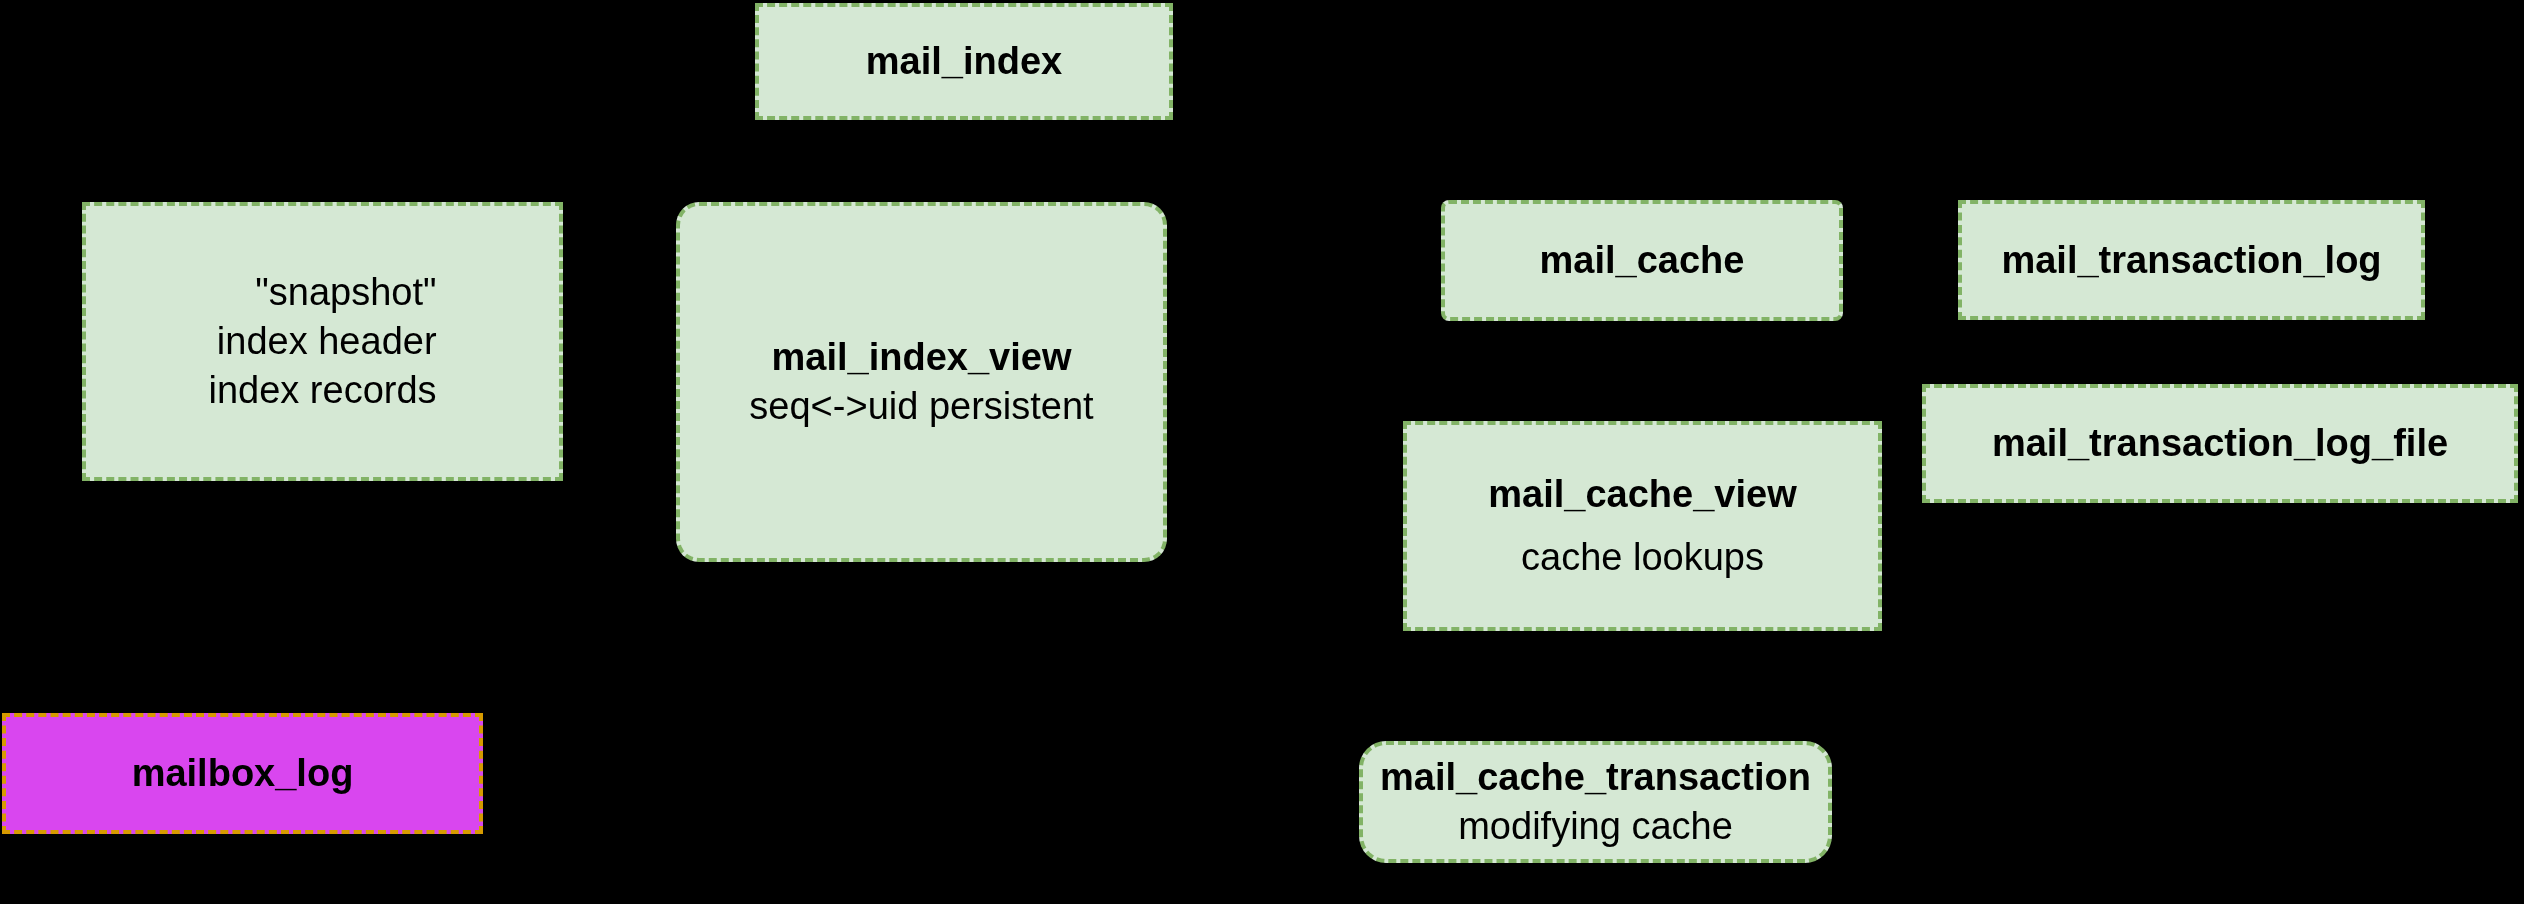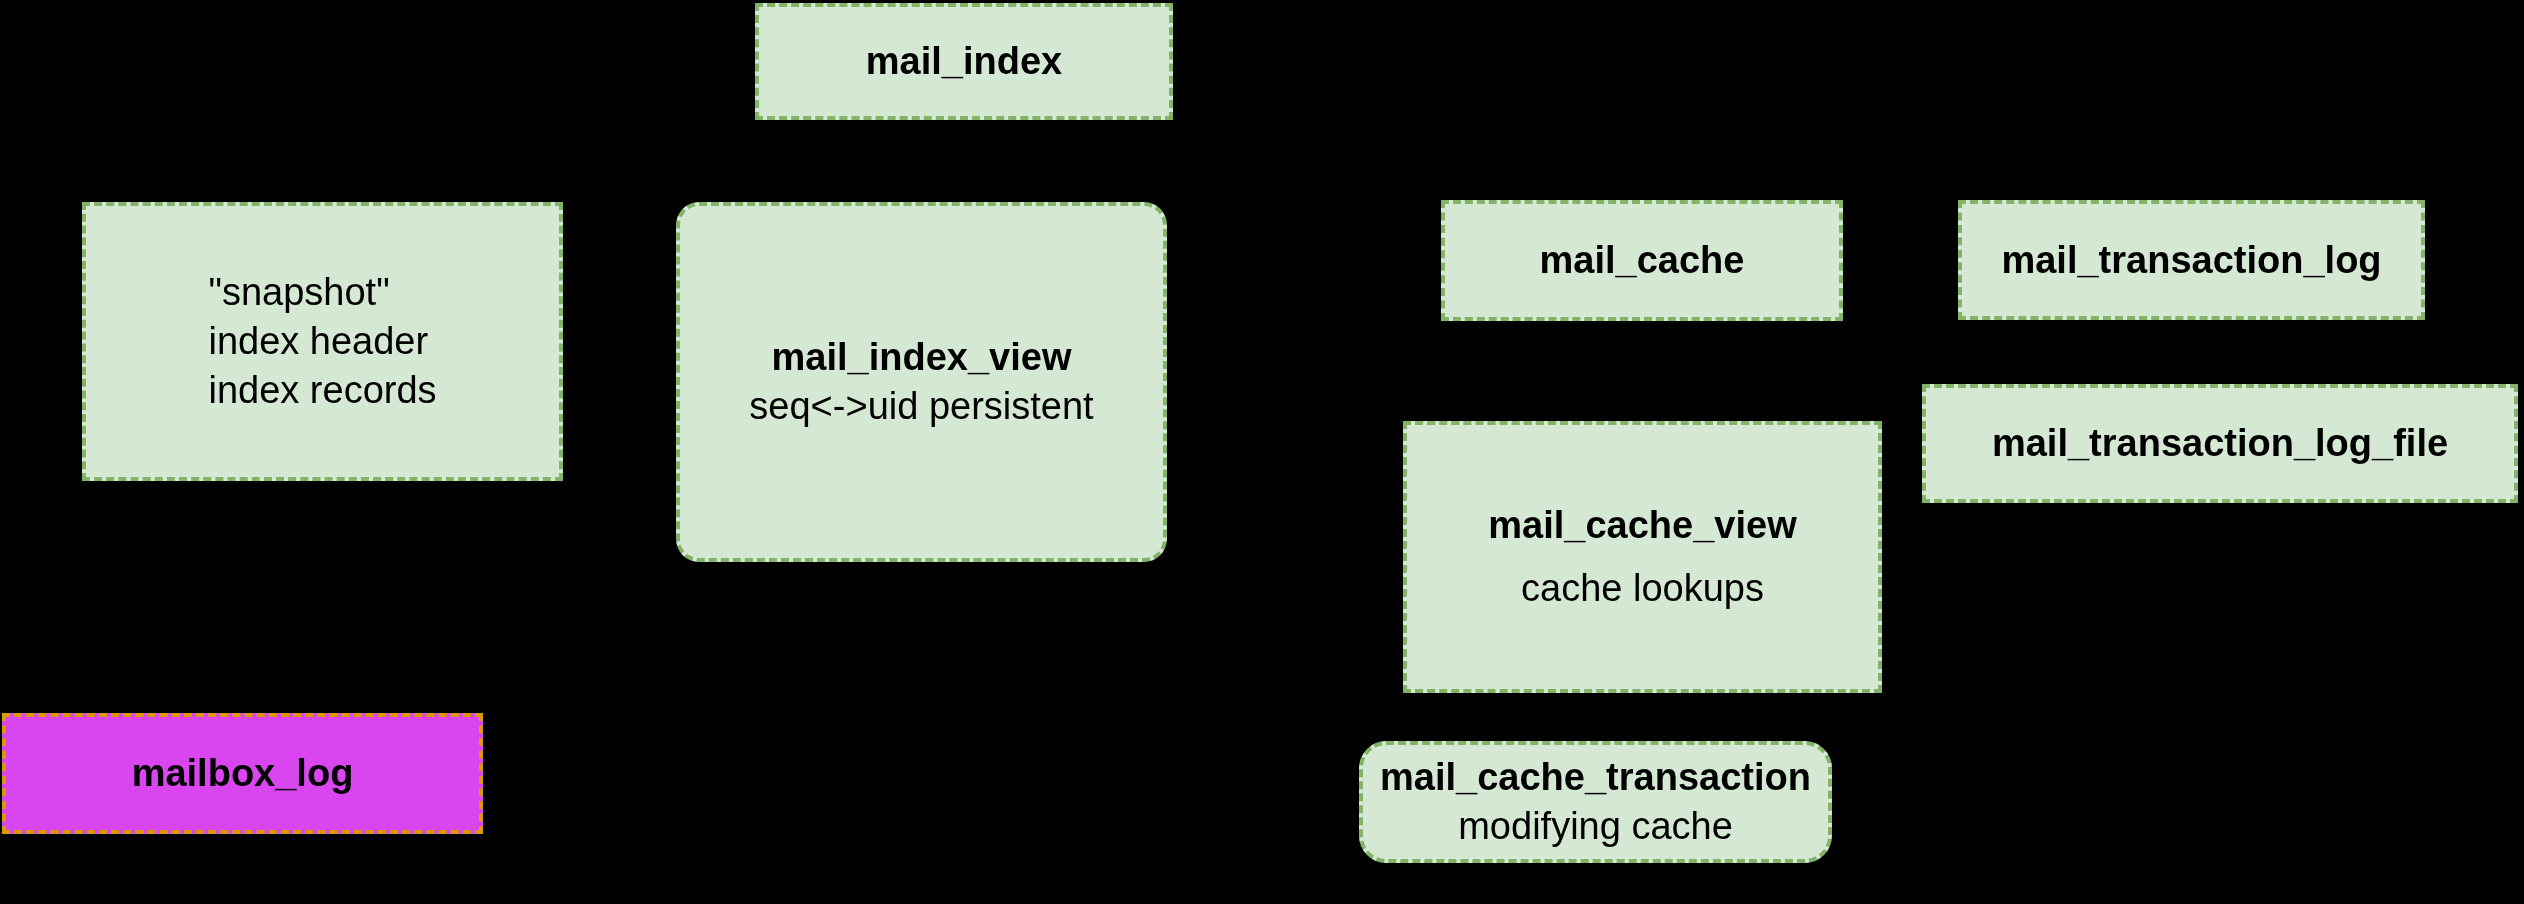--- a/index.html
+++ b/index.html
@@ -15,21 +15,21 @@
     overflow: hidden;
     font-family: "Liberation Sans", sans-serif;
   }
   .node {
     position: absolute;
     box-sizing: border-box;
     display: flex;
     flex-direction: column;
     align-items: center;
     justify-content: center;
-    text-align: left;
+    text-align: right;
     color: #000000;
     line-height: 49px;
     font-size: 38px;
     padding: 16px 10px;
   }
   .node.green {
     background: #d5e8d4;
     border: 4px dashed #82b366;
   }
   .node.orange {
@@ -59,33 +59,33 @@
         <div class="node-line">index header</div>
         <div class="node-line">index records</div>
       </div>
   </div>
     <div class="node green" style="left: 676px; top: 202px; width: 491px; height: 360px; border-radius: 23px;">
     <div class="node-title">mail_index_view</div>
     <div class="node-lines">
         <div class="node-line">seq&lt;-&gt;uid persistent</div>
       </div>
   </div>
-    <div class="node green" style="left: 1441px; top: 200px; width: 402px; height: 121px;">
+    <div class="node green" style="left: 1441px; top: 200px; width: 402px; height: 121px; border-radius: 8px;">
     <div class="node-title">mail_cache</div>
     <div class="node-lines"></div>
   </div>
     <div class="node green" style="left: 1958px; top: 200px; width: 467px; height: 120px;">
     <div class="node-title">mail_transaction_log</div>
     <div class="node-lines"></div>
   </div>
     <div class="node green" style="left: 1922px; top: 384px; width: 596px; height: 119px;">
     <div class="node-title">mail_transaction_log_file</div>
     <div class="node-lines"></div>
   </div>
-    <div class="node green" style="left: 1403px; top: 421px; width: 479px; height: 272px; gap: 14px;">
+    <div class="node green" style="left: 1403px; top: 421px; width: 479px; height: 210px; gap: 14px;">
     <div class="node-title">mail_cache_view</div>
     <div class="node-lines">
         <div class="node-line">cache lookups</div>
       </div>
   </div>
     <div class="node green" style="left: 1359px; top: 741px; width: 473px; height: 122px; border-radius: 27px;">
     <div class="node-title">mail_cache_transaction</div>
     <div class="node-lines">
         <div class="node-line">modifying cache</div>
       </div>

